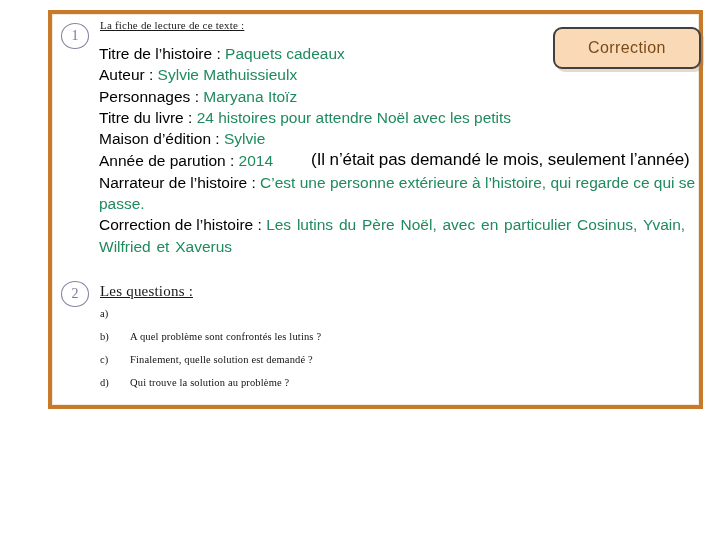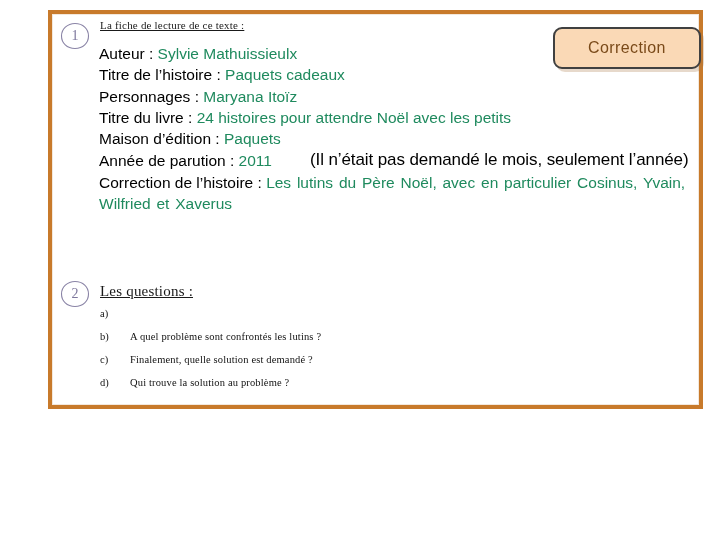--- a/index.html
+++ b/index.html
@@ -182,43 +182,46 @@
 
   <div id="section-one-heading">La fiche de lecture de ce texte :</div>
 
   <div id="correction-badge">
     <span>Correction</span>
   </div>
 
   <div id="fiche-body">
 
     <div class="field-row">
+      <span class="field-label">Titre de l’histoire : </span><span class="field-value">Paquets cadeaux</span>
+    </div>
+
+    <div class="field-row">
       <span class="field-label">Auteur : </span><span class="field-value">Sylvie Mathuissieulx</span>
     </div>
 
     <div class="field-row">
-      <span class="field-label">Titre de l’histoire : </span><span class="field-value">Paquets cadeaux</span>
-    </div>
-
-    <div class="field-row">
       <span class="field-label">Personnages : </span><span class="field-value">Maryana Itoïz</span>
     </div>
 
     <div class="field-row">
       <span class="field-label">Titre du livre : </span><span class="field-value">24 histoires pour attendre Noël avec les petits</span>
     </div>
 
     <div class="field-row">
-      <span class="field-label">Maison d’édition : </span><span class="field-value">Paquets</span>
-    </div>
-
-    <div class="field-row">
-      <span class="field-label">Année de parution : </span><span class="field-value">2011</span><span class="field-note">(Il n’était pas demandé le mois, seulement l’année)</span>
-    </div>
-
+      <span class="field-label">Maison d’édition : </span><span class="field-value">Sylvie</span>
+    </div>
+
+    <div class="field-row">
+      <span class="field-label">Année de parution : </span><span class="field-value">2014</span><span class="field-note">(Il n’était pas demandé le mois, seulement l’année)</span>
+    </div>
+
+    <div class="field-row wrap">
+      <span class="field-label">Narrateur de l’histoire : </span><span class="field-value">C’est une personne extérieure à l’histoire, qui regarde ce qui se passe.</span>
+    </div>
 
     <div class="field-row wrap" id="personnages-row">
       <span class="field-label">Correction de l’histoire : </span><span class="field-value">Les lutins du Père Noël, avec en particulier Cosinus, Yvain, Wilfried et Xaverus</span>
     </div>
 
   </div>
 
   <div id="section-two-heading">Les questions :</div>
 
   <div id="questions-list">

